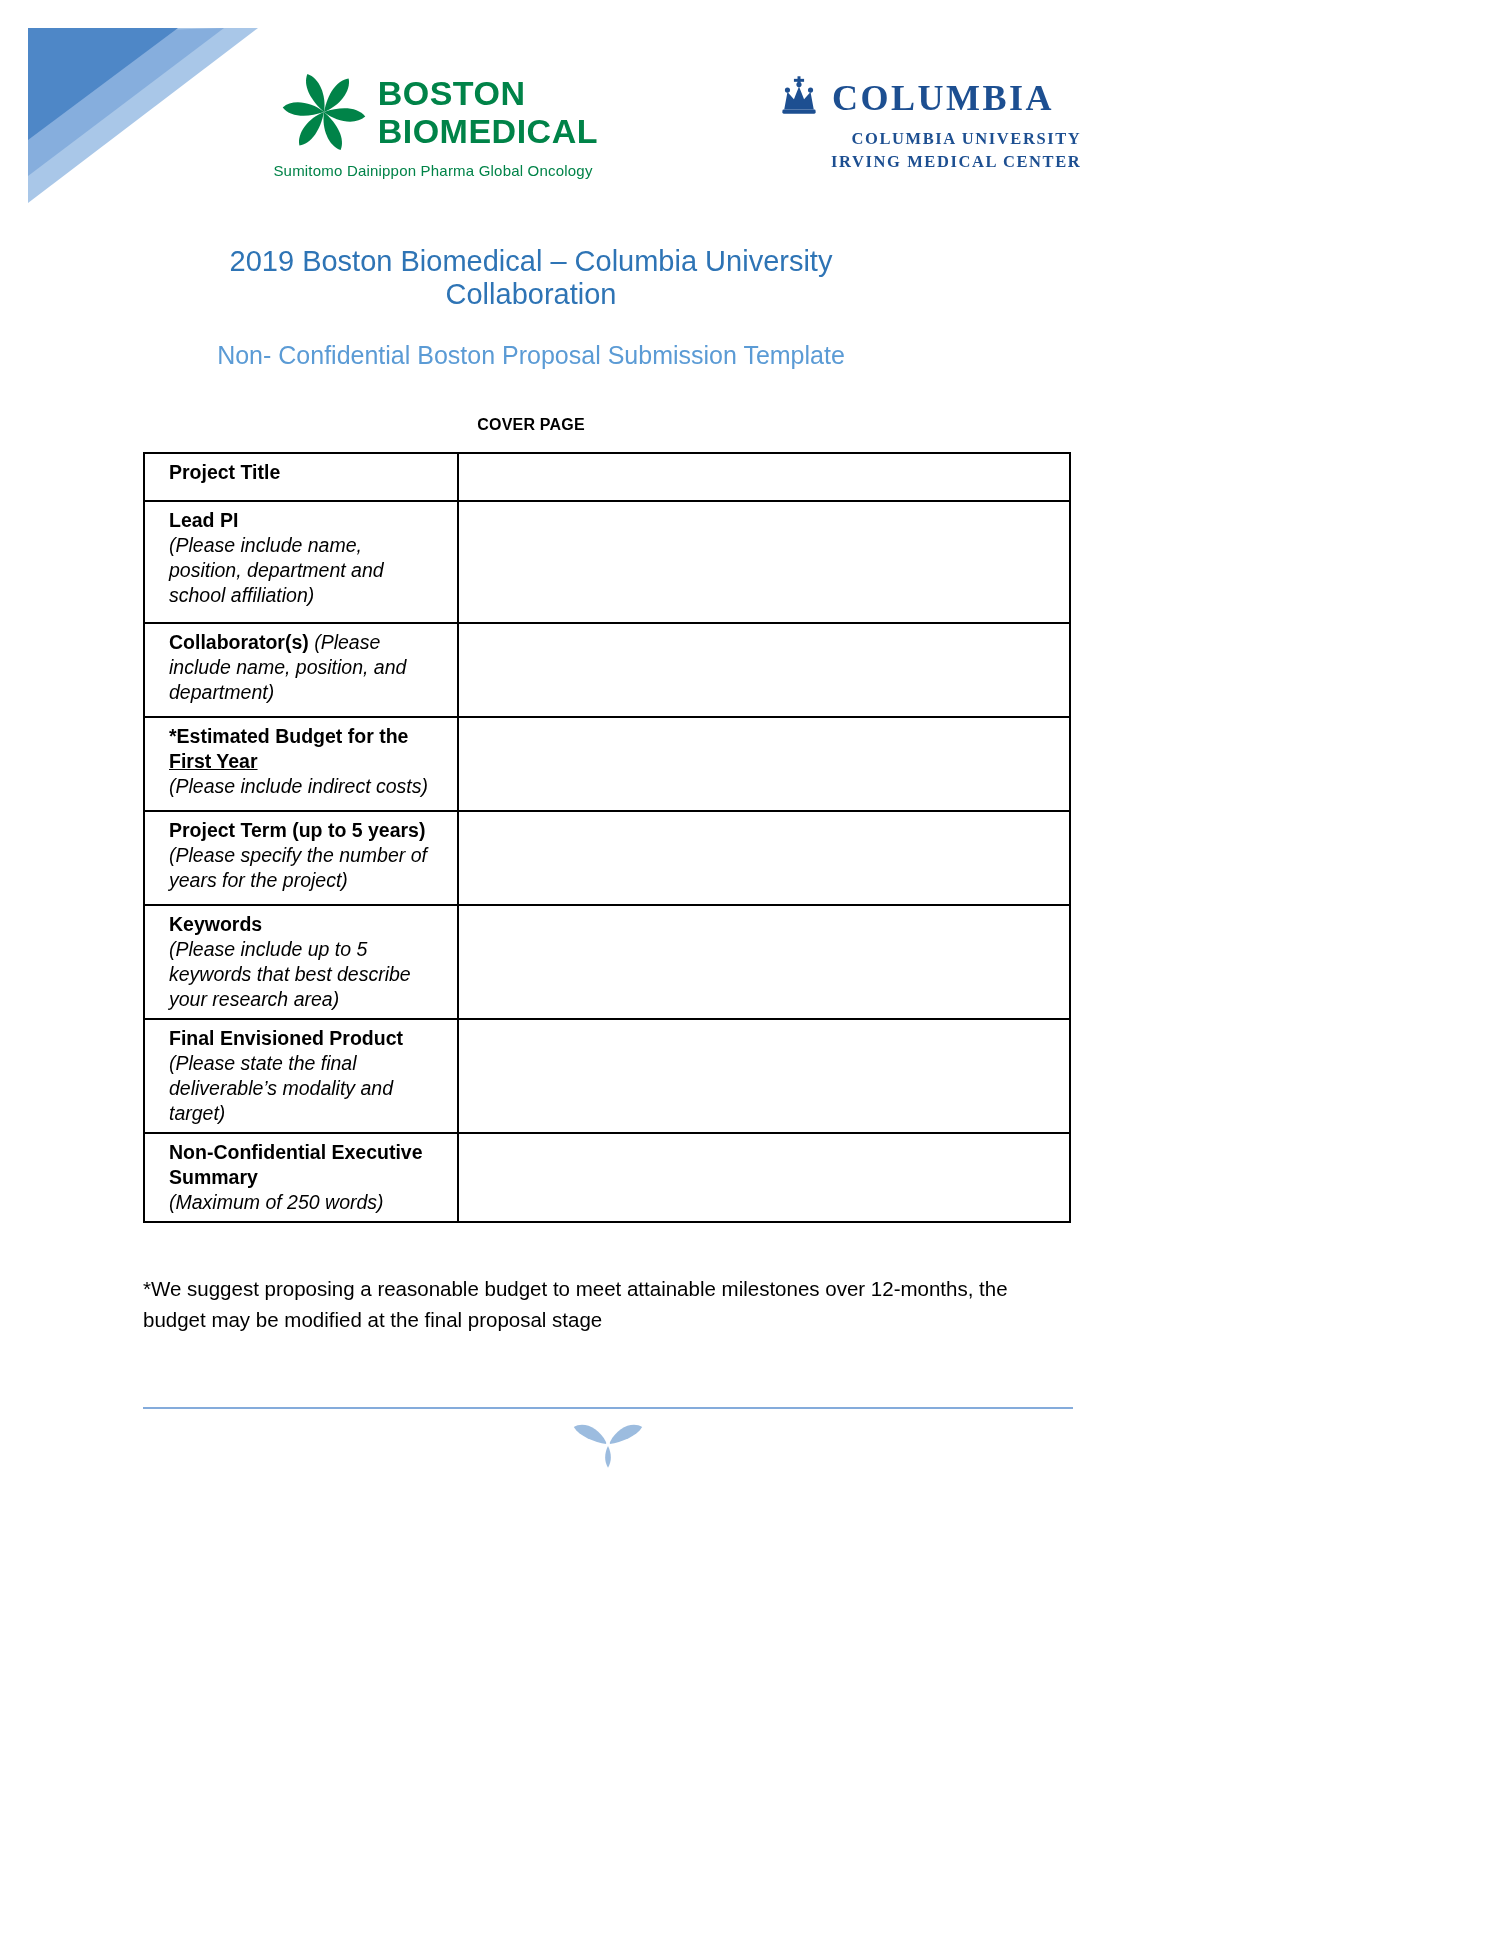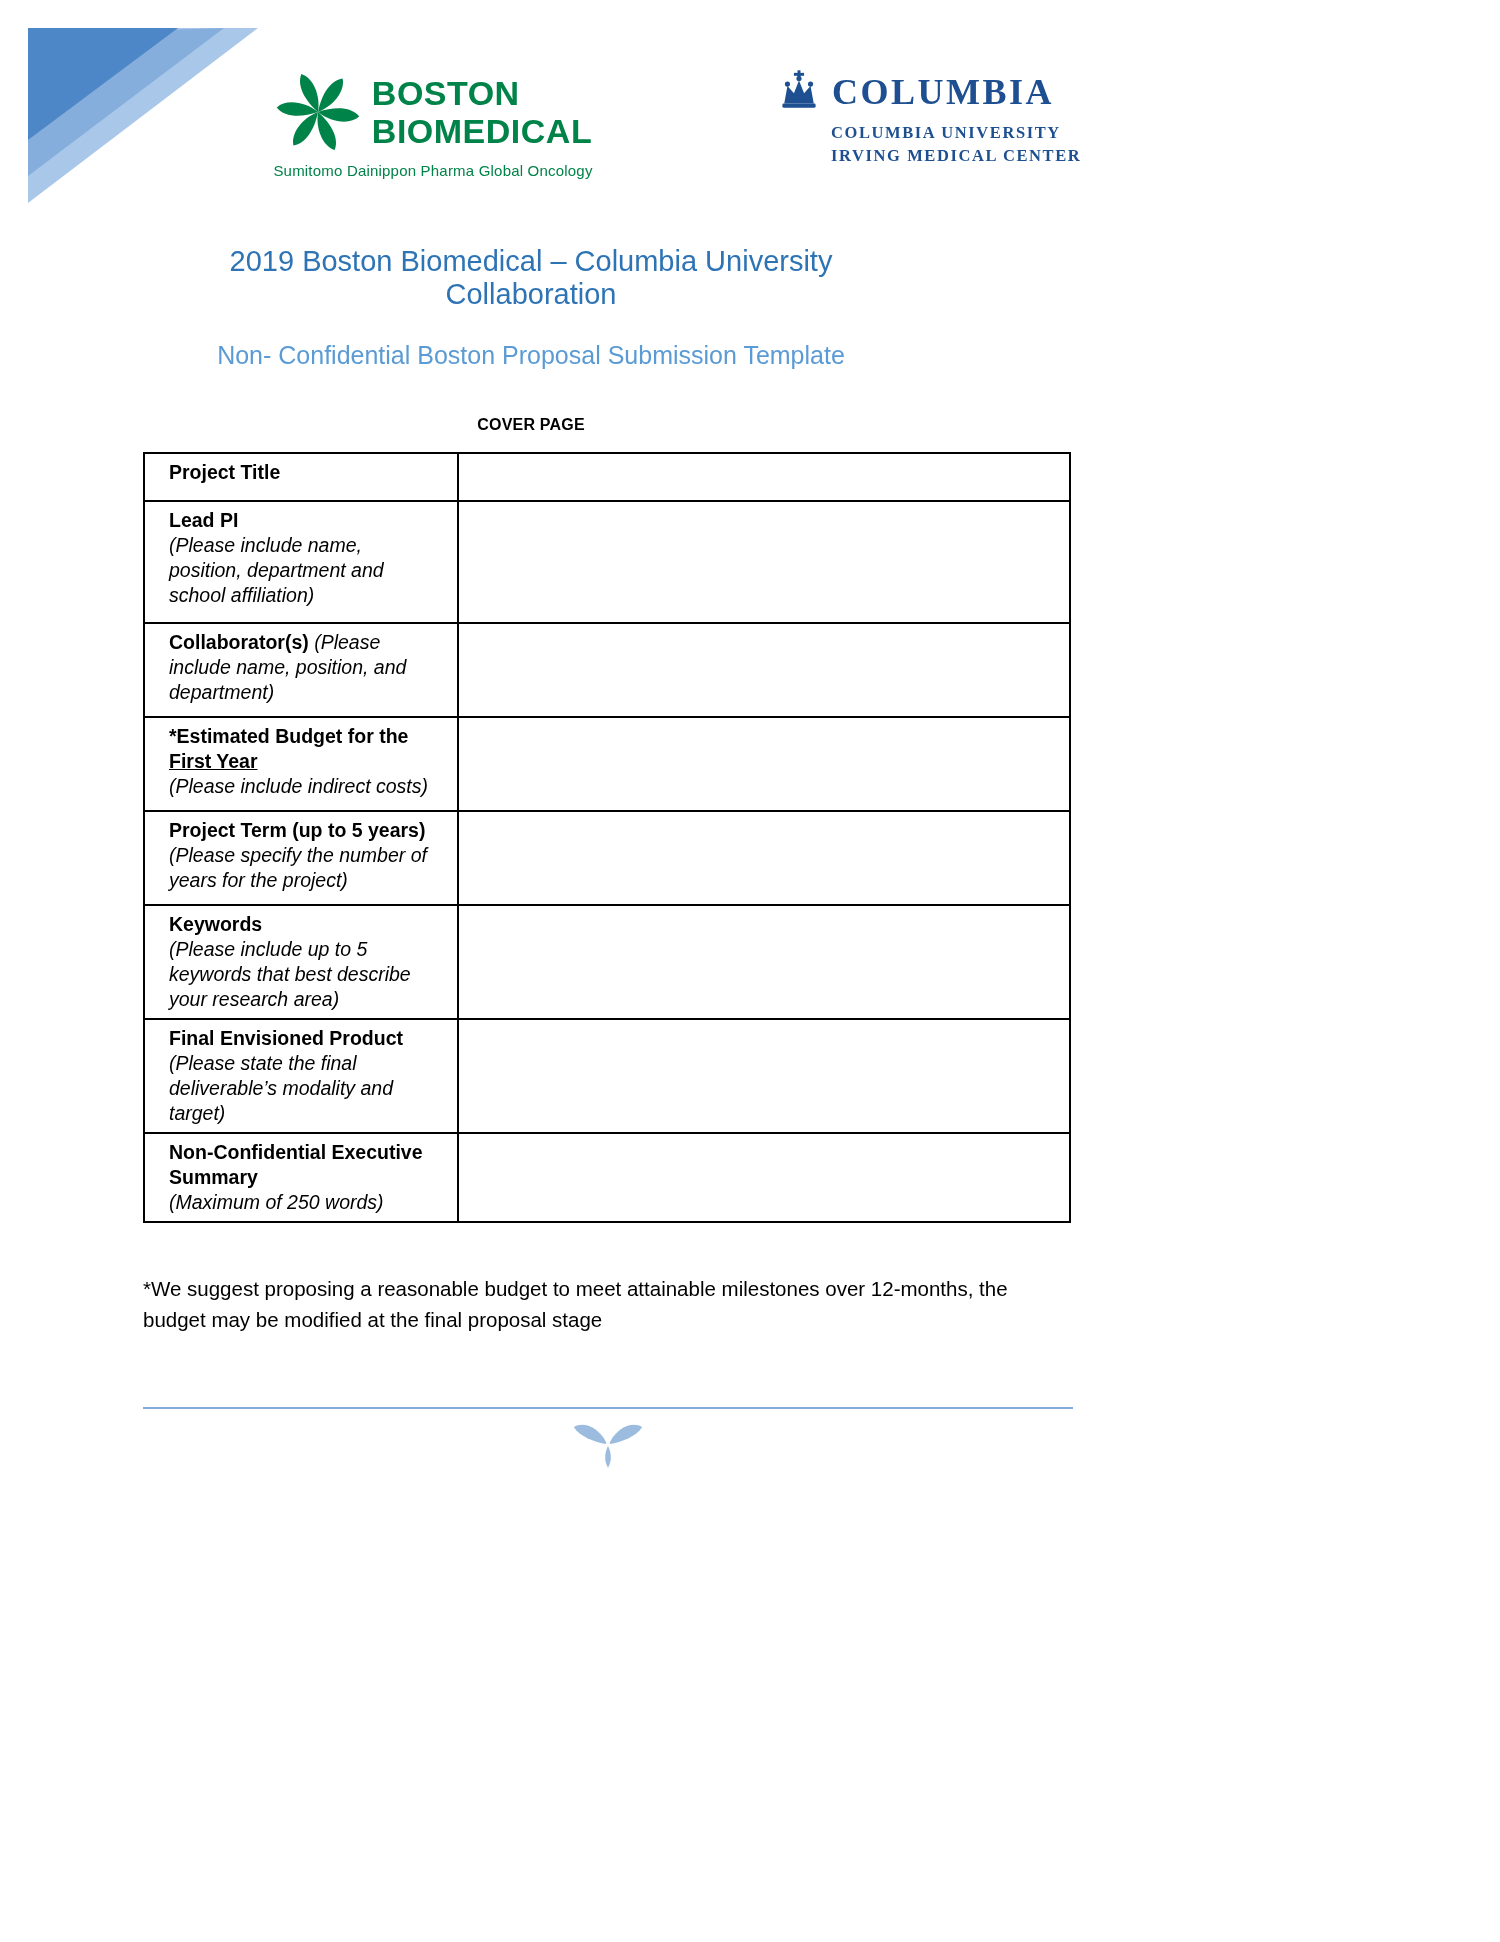--- a/index.html
+++ b/index.html
@@ -12,25 +12,25 @@
     font-family: "Liberation Sans", sans-serif;
     color: #1a1a1a;
     overflow: hidden;
   }
 
   
   .corner-deco { position: absolute; left: 28px; top: 28px; }
 
   
   .boston-logo { position: absolute; left: 268px; top: 68px; width: 330px; text-align: center; }
-  .boston-top { display: flex; align-items: center; justify-content: center; gap: 10px; }
+  .boston-top { display: flex; align-items: center; justify-content: flex-end; gap: 10px; }
   .boston-words { text-align: left; color: #008348; font-weight: 600; font-size: 34px; line-height: 38px; letter-spacing: 0.5px; }
   .boston-tagline { margin-top: 6px; color: #008348; font-size: 15px; letter-spacing: 0.2px; }
 
-  .columbia-logo { position: absolute; left: 775px; top: 70px; }
+  .columbia-logo { position: absolute; left: 775px; top: 76px; text-align: right; }
   .columbia-top { display: flex; align-items: center; gap: 9px; }
   .columbia-wordmark { font-family: "Liberation Serif", serif; color: #1d4f91; font-size: 36px; font-weight: 600; letter-spacing: 2.5px; }
   .columbia-sub { margin-top: 8px; margin-left: 56px; font-family: "Liberation Serif", serif; color: #1d4f91; font-weight: 700; font-size: 16.5px; letter-spacing: 1.6px; line-height: 23px; }
 
   
   .content { position: absolute; left: 143px; top: 245px; width: 776px; }
   .doc-title { margin: 0; text-align: center; color: #2e74b5; font-size: 29px; font-weight: 400; }
   .doc-subtitle { margin: 30px 0 0 0; text-align: center; color: #5b9bd5; font-size: 25px; font-weight: 400; }
   .cover-heading { margin-top: 46px; text-align: center; color: #000000; font-size: 16px; font-weight: 700; letter-spacing: 0.2px; }
 

